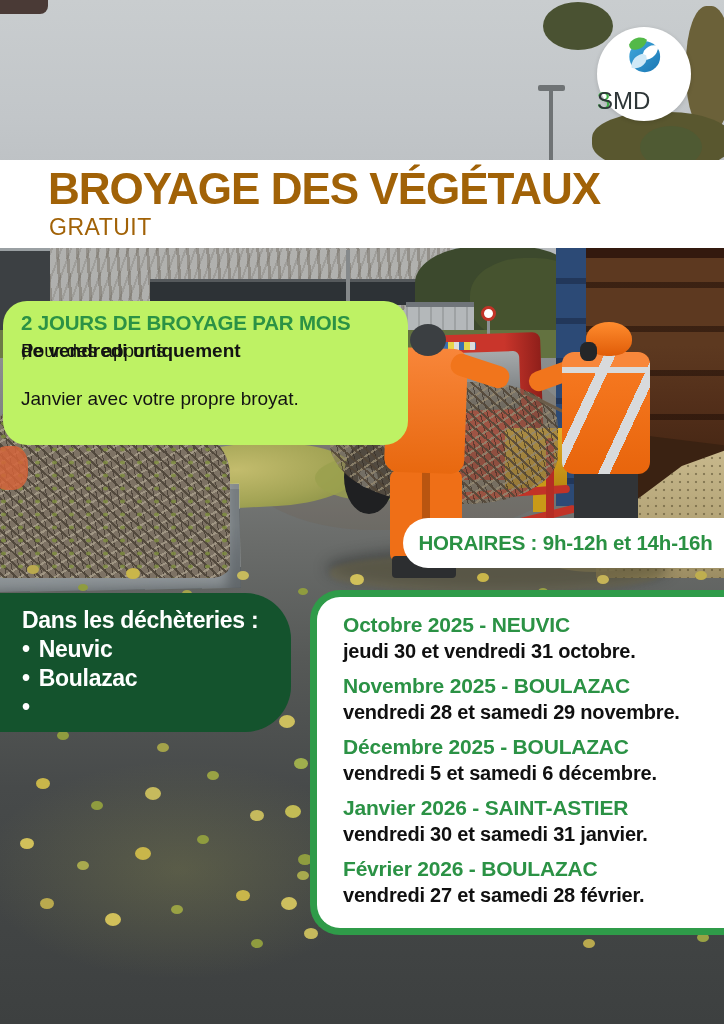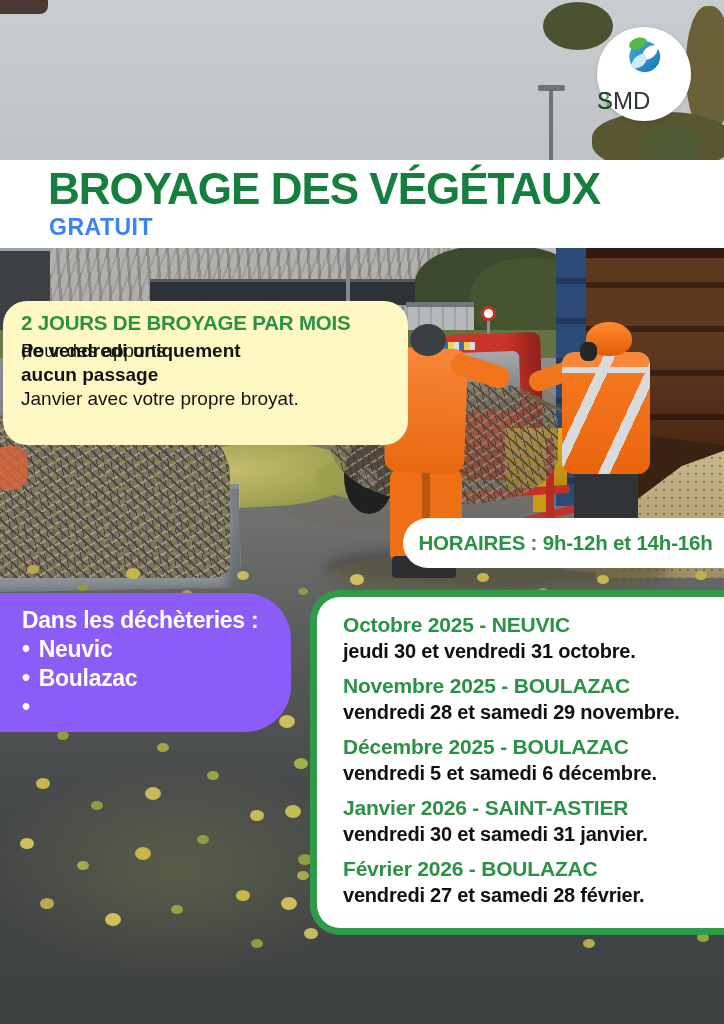--- a/index.html
+++ b/index.html
@@ -122,42 +122,42 @@
     198px 836px 0 1px #8f9c3f,252px 812px 0 2px #c6ba5d,42px 900px 0 2px #b9a94e,
     108px 916px 0 3px #d1c05a,172px 906px 0 1px #99a244,238px 892px 0 2px #c9b64a,
     298px 872px 0 1px #a8a94e,306px 930px 0 2px #c6ba5d,252px 940px 0 1px #8f9c3f,
     282px 718px 0 3px #cdbf5e,296px 760px 0 2px #9fae4d,288px 808px 0 3px #c2bb55,
     300px 856px 0 2px #8f9c3f,284px 900px 0 3px #cdbf5e,558px 900px 0 1px #c9b64a,
     608px 920px 0 1px #a3a24a,658px 906px 0 2px #d1c05a,698px 934px 0 1px #99a244,
     584px 940px 0 1px #b9a94e;}
 
   
   .title-band{left:0;top:160px;width:724px;height:88px;background:#fff;z-index:20;}
-  .title-main{left:48px;top:4px;font-size:44px;font-weight:bold;letter-spacing:-1px;color:#15803d;white-space:nowrap;}
-  .title-sub{left:49px;top:54px;font-size:23px;font-weight:bold;letter-spacing:.5px;color:#3b82f6;}
+  .title-main{left:48px;top:4px;font-size:44px;font-weight:bold;letter-spacing:-1px;color:#a16207;white-space:nowrap;}
+  .title-sub{left:49px;top:54px;font-size:23px;font-weight:normal;letter-spacing:.5px;color:#a16207;}
 
   .logo{left:597px;top:27px;width:94px;height:94px;background:#fff;border-radius:50%;z-index:21;
     box-shadow:0 1px 4px rgba(0,0,0,.15);}
   .logo svg{left:25px;top:7px;}
   .logo-text{left:0;top:60px;width:94px;text-align:left;font-size:24px;font-weight:normal;
     color:#2e3638;letter-spacing:0;}
   .logo-text .digit{position:static;color:#3faf49;}
 
-  .info-box{left:3px;top:301px;width:405px;height:144px;background:#fef9c3;border-radius:24px;
+  .info-box{left:3px;top:301px;width:405px;height:144px;background:#bef264;border-radius:24px;
     z-index:20;padding:9px 18px 0 18px;}
   .info-h{position:static;display:block;font-size:20.5px;line-height:26px;font-weight:bold;
     letter-spacing:-.2px;color:#2b9245;}
   .info-body{position:static;display:block;font-size:19px;line-height:23.8px;color:#131313;margin-top:3px;}
   .info-body b{font-weight:bold;}
 
   .pill{left:403px;top:518px;width:325px;height:50px;background:#fff;border-radius:25px 0 0 25px;
     z-index:20;text-align:center;line-height:50px;font-size:20.5px;font-weight:bold;color:#2a9143;
     letter-spacing:-.2px;}
 
-  .dech-box{left:0;top:593px;width:291px;height:139px;background:#8b5cf6;border-radius:0 46px 46px 0;
+  .dech-box{left:0;top:593px;width:291px;height:139px;background:#14532d;border-radius:0 46px 46px 0;
     z-index:20;padding:12px 0 0 22px;color:#fff;}
   .dech-h{position:static;display:block;font-size:23px;line-height:30px;font-weight:bold;letter-spacing:-.3px;}
   .dech-item{position:static;display:block;font-size:23px;line-height:29px;font-weight:bold;letter-spacing:-.3px;}
   .dech-item .bullet{position:static;margin-right:9px;}
 
   .sched-box{left:310px;top:590px;width:426px;height:345px;background:#fff;z-index:20;
     border:7px solid #2f9b49;border-right:0;border-radius:30px 0 0 30px;
     padding:14px 10px 0 26px;}
   .sched-entry{position:static;display:block;margin-bottom:7px;}
   .sched-title{position:static;display:block;font-size:21px;line-height:27px;font-weight:bold;
@@ -255,21 +255,20 @@
     <div class="logo-text"><span>SMD</span><span class="digit">3</span></div>
   </div>
 
   <div class="info-box">
     <span class="info-h">2 JOURS DE BROYAGE PAR MOIS</span>
     <span class="info-body">
         <span>Pour des apports </span>
         <b>de vendredi uniquement</b>
         <span>,</span>
         <br>
-        <b>aucun passage</b>
         <br>
         <span>Janvier avec votre propre broyat.</span>
       </span>
   </div>
 
   <div class="pill">HORAIRES : 9h-12h et 14h-16h</div>
 
   <div class="dech-box">
     <span class="dech-h">Dans les déchèteries :</span>
     <span class="dech-item"><span class="bullet">•</span><span>Neuvic</span></span>

